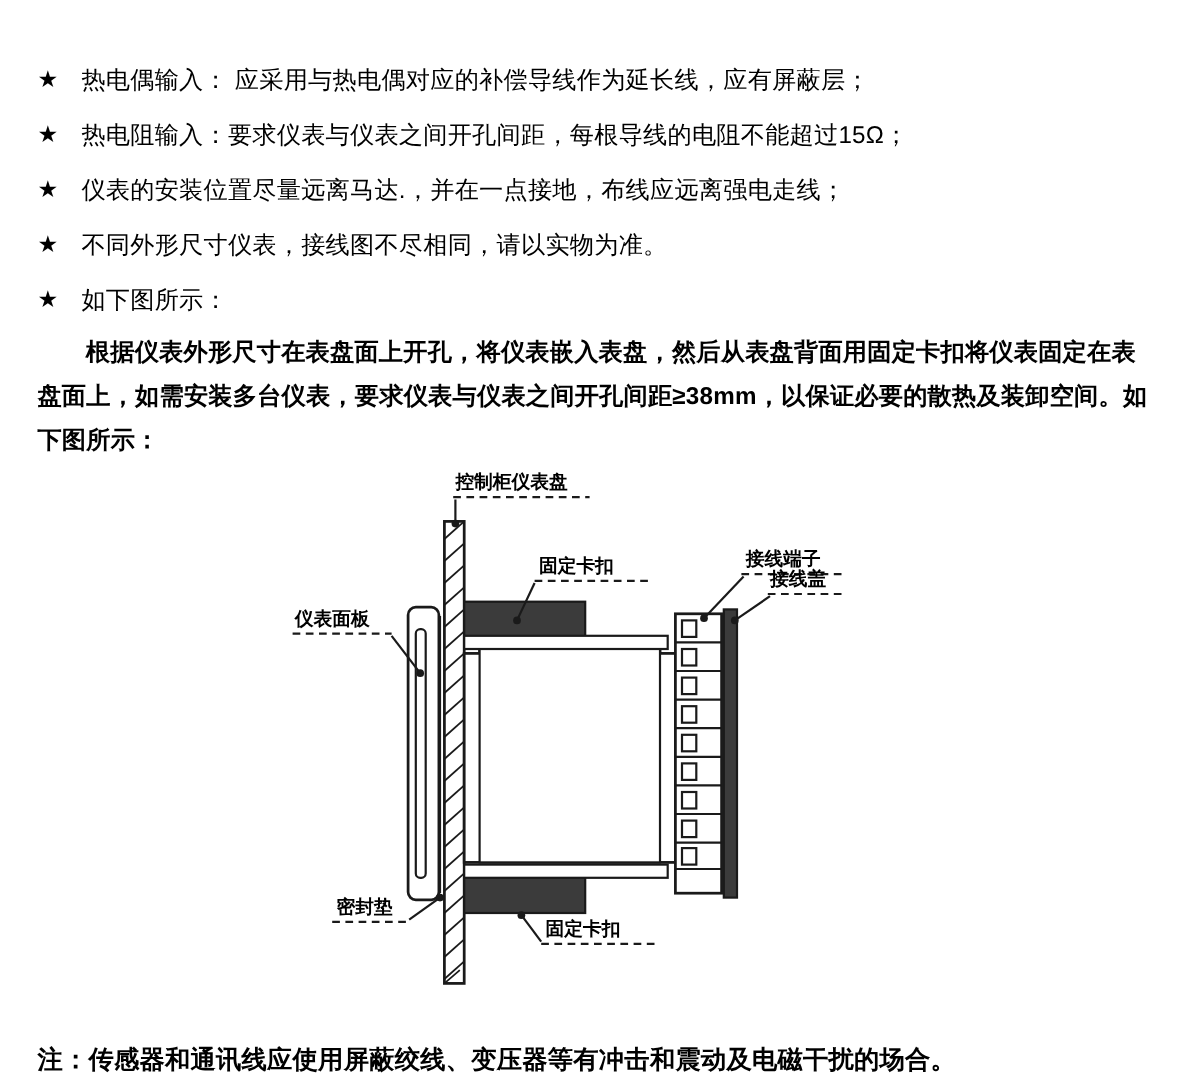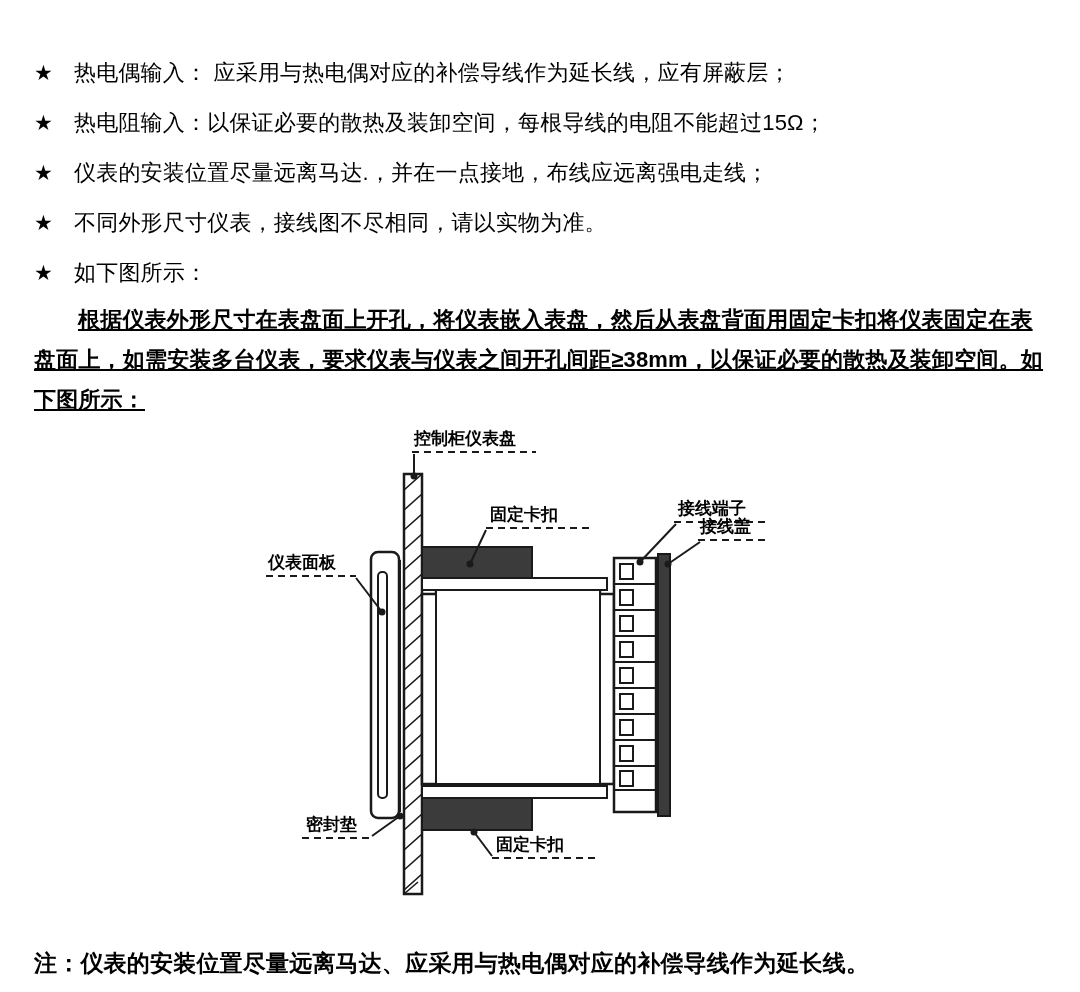--- a/index.html
+++ b/index.html
@@ -53,21 +53,20 @@
   .para {
     position: absolute;
     left: 34px;
     top: 300px;
     width: 1010px;
     font-size: 22px;
     font-weight: 700;
     line-height: 40px;
     text-indent: 44px;
     letter-spacing: 0.2px;
-    text-decoration: underline;
   }
 
   
   .diagram {
     position: absolute;
     left: 0;
     top: 412px;
     width: 1080px;
     height: 510px;
   }
@@ -88,21 +87,21 @@
 
 <div class="page">
 
   <div class="bullets">
     <div class="bullet-row">
       <span class="star">★</span>
       <span class="bullet-text">热电偶输入： 应采用与热电偶对应的补偿导线作为延长线，应有屏蔽层；</span>
     </div>
     <div class="bullet-row">
       <span class="star">★</span>
-      <span class="bullet-text">热电阻输入：以保证必要的散热及装卸空间，每根导线的电阻不能超过15Ω；</span>
+      <span class="bullet-text">热电阻输入：要求仪表与仪表之间开孔间距，每根导线的电阻不能超过15Ω；</span>
     </div>
     <div class="bullet-row">
       <span class="star">★</span>
       <span class="bullet-text">仪表的安装位置尽量远离马达.，并在一点接地，布线应远离强电走线；</span>
     </div>
     <div class="bullet-row">
       <span class="star">★</span>
       <span class="bullet-text">不同外形尺寸仪表，接线图不尽相同，请以实物为准。</span>
     </div>
     <div class="bullet-row">
@@ -227,14 +226,14 @@
         <text x="490" y="108">固定卡扣</text>
         <text x="678" y="102">接线端子</text>
         <text x="700" y="120">接线盖</text>
         <text x="268" y="156">仪表面板</text>
         <text x="306" y="418">密封垫</text>
         <text x="496" y="438">固定卡扣</text>
       </g>
     </svg>
   </div>
 
-  <div class="note">注：仪表的安装位置尽量远离马达、应采用与热电偶对应的补偿导线作为延长线。</div>
+  <div class="note">注：传感器和通讯线应使用屏蔽绞线、变压器等有冲击和震动及电磁干扰的场合。</div>
 </div>
 
 </body></html>

